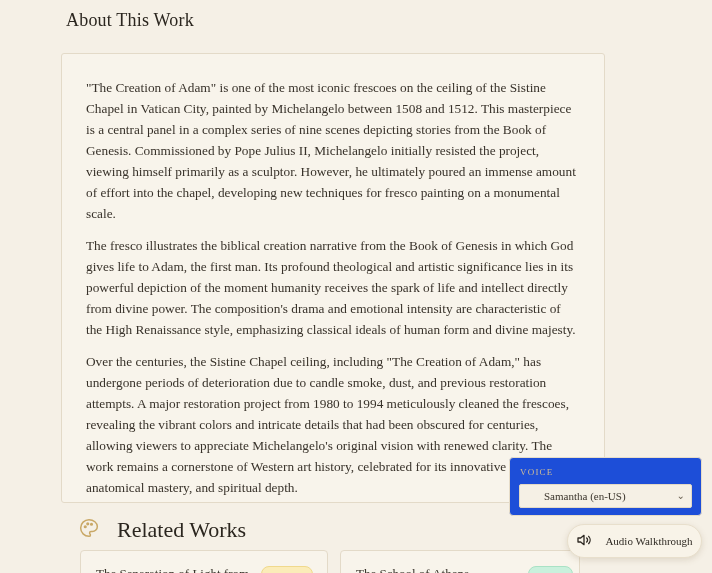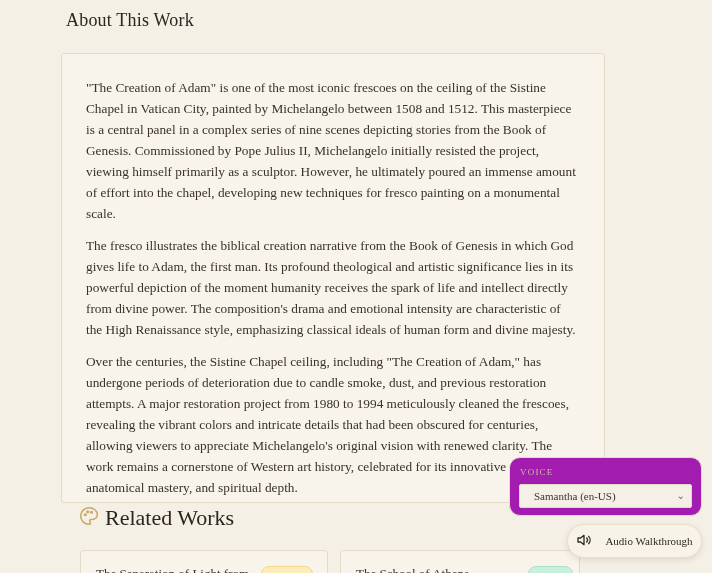--- a/index.html
+++ b/index.html
@@ -26,52 +26,52 @@
     margin:0 0 11px 0;
     font-family:"Liberation Serif", serif;
     font-size:13.3px; line-height:21px; color:#38322a;
   }
   .related-header {
     position:absolute; left:79px; top:505px;
     display:flex; align-items:center; gap:6px;
   }
   .related-title {
     font-family:"Liberation Serif", serif;
-    font-size:22px; color:#2b261f; margin:0; font-weight:normal;
+    font-size:22px; color:#2b261f; margin:12px; font-weight:normal;
   }
   .card {
     position:absolute; top:550px; height:40px;
     background:#f8f4eb; border:1px solid #e3dac8; border-radius:4px;
     box-sizing:border-box;
   }
   .card-title {
     position:absolute; left:15px; top:15px;
     font-family:"Liberation Serif", serif; font-size:13px; color:#3a342b;
     white-space:nowrap;
   }
   .badge {
     position:absolute; top:15px; height:16px; border-radius:8px;
     font-size:9px; line-height:16px; padding:0 8px; box-sizing:border-box;
   }
   .voice-panel {
     position:absolute; left:509px; top:457px; width:193px; height:59px;
-    background:#a21caf; border:1px solid #e6dcc8; border-radius:11px;
+    background:#1d4ed8; border:1px solid #e6dcc8; border-radius:4px;
     box-sizing:border-box;
   }
   .voice-label {
     position:absolute; left:10px; top:9px;
     font-family:"Liberation Serif", serif;
     font-size:9px; letter-spacing:1.2px; color:#cdbb97;
   }
   .voice-select {
     position:absolute; left:9px; top:26px; width:173px; height:24px;
     background:#f5f0e5; border:1px solid #e3d9c5; border-radius:2px;
     box-sizing:border-box;
     font-family:"Liberation Serif", serif; font-size:11px; color:#3b352c;
-    padding-left:14px; line-height:22px;
+    padding-left:24px; line-height:22px;
   }
   .voice-select .chev {
     position:absolute; right:6px; top:0; font-size:10px; color:#6b6254;
   }
   .audio-button {
     position:absolute; left:567px; top:524px; width:135px; height:34px;
     background:#f8f3e8; border:1px solid #e8dfcc; border-radius:17px;
     box-sizing:border-box;
     box-shadow:0 2px 6px rgba(120,100,60,0.18);
     display:flex; align-items:center; justify-content:center; gap:13px;

